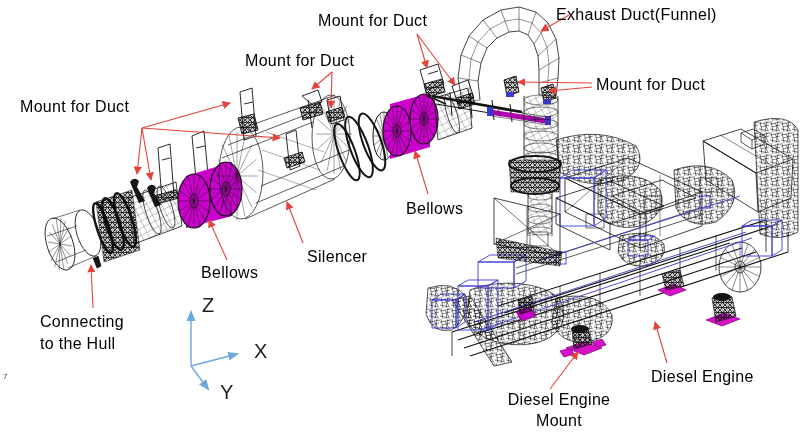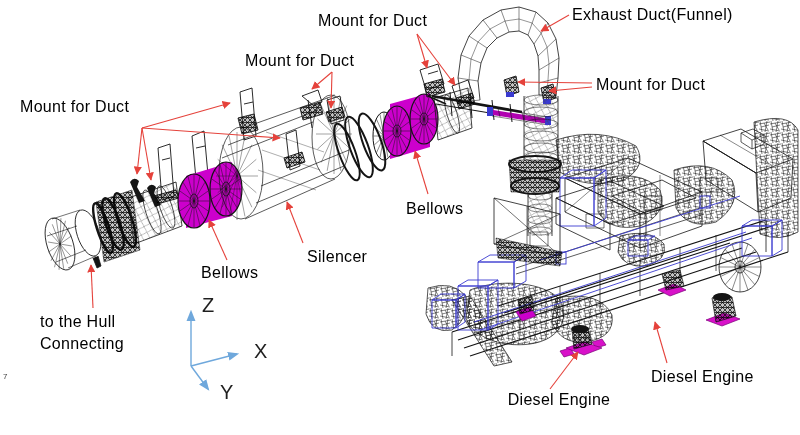--- a/index.html
+++ b/index.html
@@ -328,30 +328,31 @@
   <g stroke="#6fa8dc" stroke-width="1.4" fill="none">
     <line x1="191" y1="366" x2="191" y2="312" marker-end="url(#ax)"></line>
     <line x1="191" y1="366" x2="237" y2="354" marker-end="url(#ax)"></line>
     <line x1="191" y1="366" x2="208" y2="389" marker-end="url(#ax)"></line>
   </g>
 </svg>
 
   <div class="lbl" style="left:318px;top:10px">Mount for Duct</div>
   <div class="lbl" style="left:245px;top:50px">Mount for Duct</div>
   <div class="lbl" style="left:20px;top:96px">Mount for Duct</div>
-  <div class="lbl" style="left:572px;top:4px">Exhaust Duct(Funnel)</div>
+  <div class="lbl" style="left:556px;top:4px">Exhaust Duct(Funnel)</div>
   <div class="lbl" style="left:596px;top:74px">Mount for Duct</div>
   <div class="lbl" style="left:406px;top:198px">Bellows</div>
   <div class="lbl" style="left:307px;top:246px">Silencer</div>
   <div class="lbl" style="left:201px;top:262px">Bellows</div>
   <div class="lbl" style="left:40px;top:311px;line-height:22px">
+    <span style="display:block">Connecting</span>
     <span style="display:block">to the Hull</span>
-    <span style="display:block">Connecting</span>
   </div>
   <div class="lbl" style="left:651px;top:366px">Diesel Engine</div>
   <div class="lbl center" style="left:494px;top:389px;width:130px;line-height:21px">
     <span style="display:block">Diesel Engine</span>
+    <span style="display:block">Mount</span>
   </div>
   <div class="axis-l" style="left:202px;top:294px">Z</div>
   <div class="axis-l" style="left:254px;top:340px">X</div>
   <div class="axis-l" style="left:220px;top:381px">Y</div>
   <div class="corner" style="left:3px;top:373px">7</div>
 </div>
 
 </body></html>

